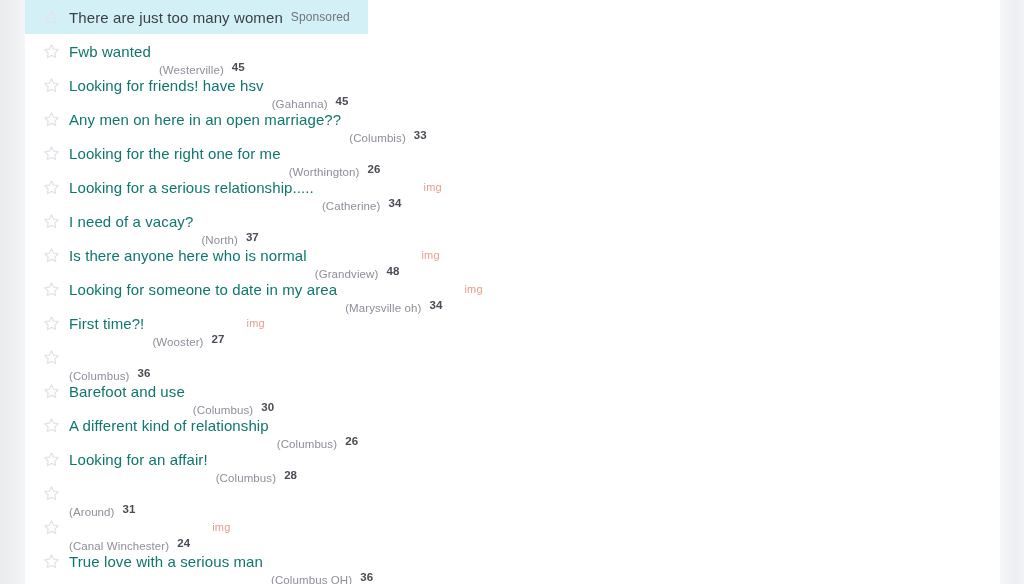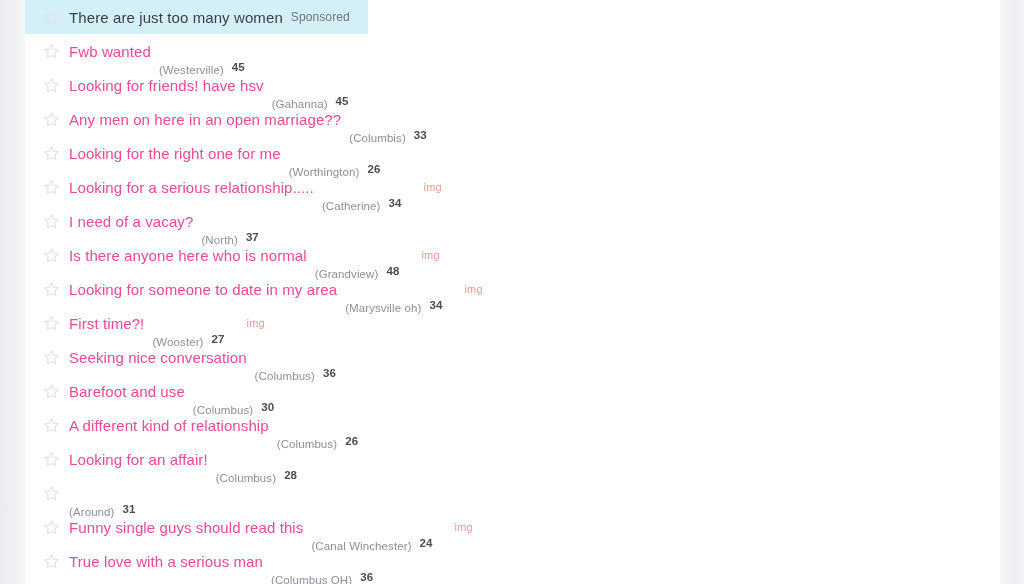--- a/index.html
+++ b/index.html
@@ -72,21 +72,21 @@
     width: 17px;
     height: 17px;
     margin-right: 9px;
     display: inline-block;
     line-height: 0;
   }
   .star-icon svg { display: block; }
 
   .thread-title {
     font-size: 15px;
-    color: #ec4899;
+    color: #0f766e;
     letter-spacing: 0.1px;
     margin-right: 8px;
   }
   .sponsored .thread-title {
     color: #3a3f45;
   }
 
   .thread-location {
     font-size: 11.5px;
     color: #8e8e99;
@@ -248,21 +248,20 @@
     <span class="thread-img-badge">img</span>
 
   </li>
 
   <li class="thread-row">
     <span class="star-icon">
       <svg width="17" height="17" viewBox="0 0 24 24" aria-hidden="true">
         <path d="M12 2.6l2.9 5.9 6.5.95-4.7 4.58 1.11 6.47L12 17.45 6.19 20.5 7.3 14.03 2.6 9.45l6.5-.95L12 2.6z" fill="none" stroke="#e3e3ea" stroke-width="1.8" stroke-linejoin="round"></path>
       </svg>
     </span>
-    <span class="thread-title">Seeking nice conversation</span>
     <span class="thread-location">(Columbus)</span>
     <span class="thread-count">36</span>
 
   </li>
 
   <li class="thread-row">
     <span class="star-icon">
       <svg width="17" height="17" viewBox="0 0 24 24" aria-hidden="true">
         <path d="M12 2.6l2.9 5.9 6.5.95-4.7 4.58 1.11 6.47L12 17.45 6.19 20.5 7.3 14.03 2.6 9.45l6.5-.95L12 2.6z" fill="none" stroke="#e3e3ea" stroke-width="1.8" stroke-linejoin="round"></path>
       </svg>
@@ -307,21 +306,20 @@
     <span class="thread-count">31</span>
 
   </li>
 
   <li class="thread-row">
     <span class="star-icon">
       <svg width="17" height="17" viewBox="0 0 24 24" aria-hidden="true">
         <path d="M12 2.6l2.9 5.9 6.5.95-4.7 4.58 1.11 6.47L12 17.45 6.19 20.5 7.3 14.03 2.6 9.45l6.5-.95L12 2.6z" fill="none" stroke="#e3e3ea" stroke-width="1.8" stroke-linejoin="round"></path>
       </svg>
     </span>
-    <span class="thread-title">Funny single guys should read this</span>
     <span class="thread-location">(Canal Winchester)</span>
     <span class="thread-count">24</span>
     <span class="thread-img-badge">img</span>
 
   </li>
 
   <li class="thread-row">
     <span class="star-icon">
       <svg width="17" height="17" viewBox="0 0 24 24" aria-hidden="true">
         <path d="M12 2.6l2.9 5.9 6.5.95-4.7 4.58 1.11 6.47L12 17.45 6.19 20.5 7.3 14.03 2.6 9.45l6.5-.95L12 2.6z" fill="none" stroke="#e3e3ea" stroke-width="1.8" stroke-linejoin="round"></path>

